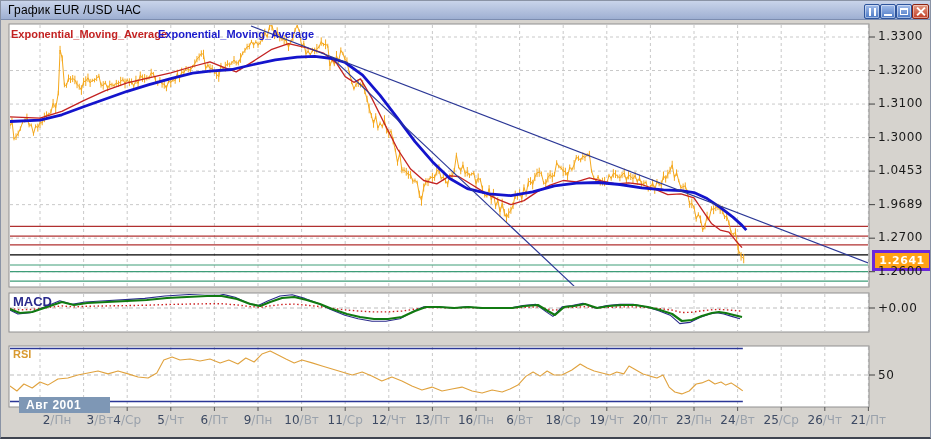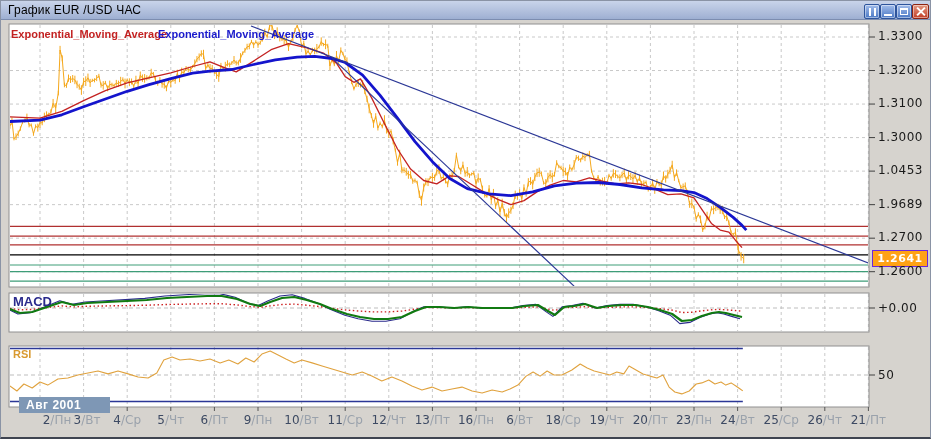--- a/index.html
+++ b/index.html
@@ -29,21 +29,21 @@
   .macd-zero{left:877px;top:300px;} .rsi-fifty{left:877px;top:367px;}
   .price-lbl{position:absolute;left:877px;z-index:20;font-size:12px;color:#1a1a1a;
              font-family:"DejaVu Sans",sans-serif;letter-spacing:.5px;white-space:nowrap;}
   .date-lbl{position:absolute;top:412px;transform:translateX(-50%);z-index:20;font-size:12px;white-space:nowrap;
             font-family:"DejaVu Sans",sans-serif;}
   .date-lbl .num{color:#3d4a63;} .date-lbl .sep,.date-lbl .day{color:#9aa2ac;}
   .month-box{left:18px;top:396px;width:84px;height:16px;background:#7e97b5;color:#fff;
              font-size:12px;font-weight:bold;line-height:16px;padding-left:7px;letter-spacing:.5px;}
   .price-tag{left:871px;top:249px;width:54px;height:15px;background:#ffa215;color:#fff;
              font-size:11px;font-weight:bold;text-align:center;line-height:15px;
-             font-family:"DejaVu Sans",sans-serif;letter-spacing:.5px;border:1px solid #6d28d9;box-sizing:content-box;}
+             font-family:"DejaVu Sans",sans-serif;letter-spacing:.5px;border:3px solid #6d28d9;box-sizing:content-box;}
 </style>
 </head>
 <body>
 
 <div class="window">
 
   <div class="titlebar">
     <span class="title">График EUR /USD  ЧАС</span>
     <div class="wbtn" style="left:863px">
       <span class="g-pause"></span>
@@ -554,21 +554,21 @@
       <span class="price-lbl" style="top: 61.529px;">1.3200</span>
       <span class="price-lbl" style="top: 95.058px;">1.3100</span>
       <span class="price-lbl" style="top: 128.587px;">1.3000</span>
       <span class="price-lbl" style="top: 162.116px;">1.0453</span>
       <span class="price-lbl" style="top: 195.645px;">1.9689</span>
       <span class="price-lbl" style="top: 229.174px;">1.2700</span>
       <span class="price-lbl" style="top: 262.703px;">1.2600</span>
     </div>
   <div id="date-labels">
       <span class="date-lbl" style="left: 56px;"><span class="num">2</span><span class="sep">/</span><span class="day">Пн</span></span>
-      <span class="date-lbl" style="left: 86px; text-align: center;"><span class="num">3</span><span class="sep">/</span><span class="day">Вт</span></span>
+      <span class="date-lbl" style="left: 99px; text-align: center;"><span class="num">3</span><span class="sep">/</span><span class="day">Вт</span></span>
       <span class="date-lbl" style="left: 126.2px;"><span class="num">4</span><span class="sep">/</span><span class="day">Ср</span></span>
       <span class="date-lbl" style="left: 169.8px;"><span class="num">5</span><span class="sep">/</span><span class="day">Чт</span></span>
       <span class="date-lbl" style="left: 213.4px;"><span class="num">6</span><span class="sep">/</span><span class="day">Пт</span></span>
       <span class="date-lbl" style="left: 257px;"><span class="num">9</span><span class="sep">/</span><span class="day">Пн</span></span>
       <span class="date-lbl" style="left: 300.6px;"><span class="num">10</span><span class="sep">/</span><span class="day">Вт</span></span>
       <span class="date-lbl" style="left: 344.2px;"><span class="num">11</span><span class="sep">/</span><span class="day">Ср</span></span>
       <span class="date-lbl" style="left: 387.8px;"><span class="num">12</span><span class="sep">/</span><span class="day">Чт</span></span>
       <span class="date-lbl" style="left: 431.4px;"><span class="num">13</span><span class="sep">/</span><span class="day">Пт</span></span>
       <span class="date-lbl" style="left: 475px;"><span class="num">16</span><span class="sep">/</span><span class="day">Пн</span></span>
       <span class="date-lbl" style="left: 518.6px;"><span class="num">6</span><span class="sep">/</span><span class="day">Вт</span></span>

